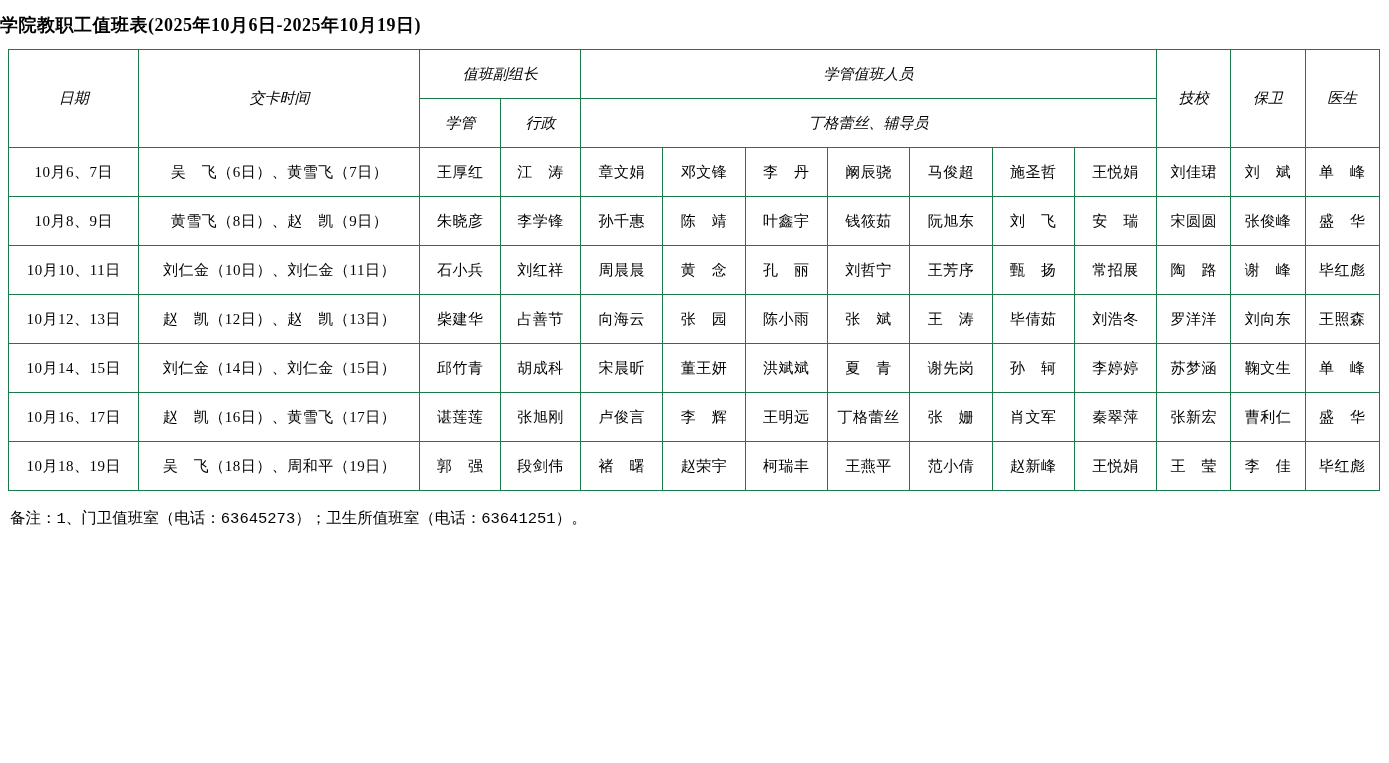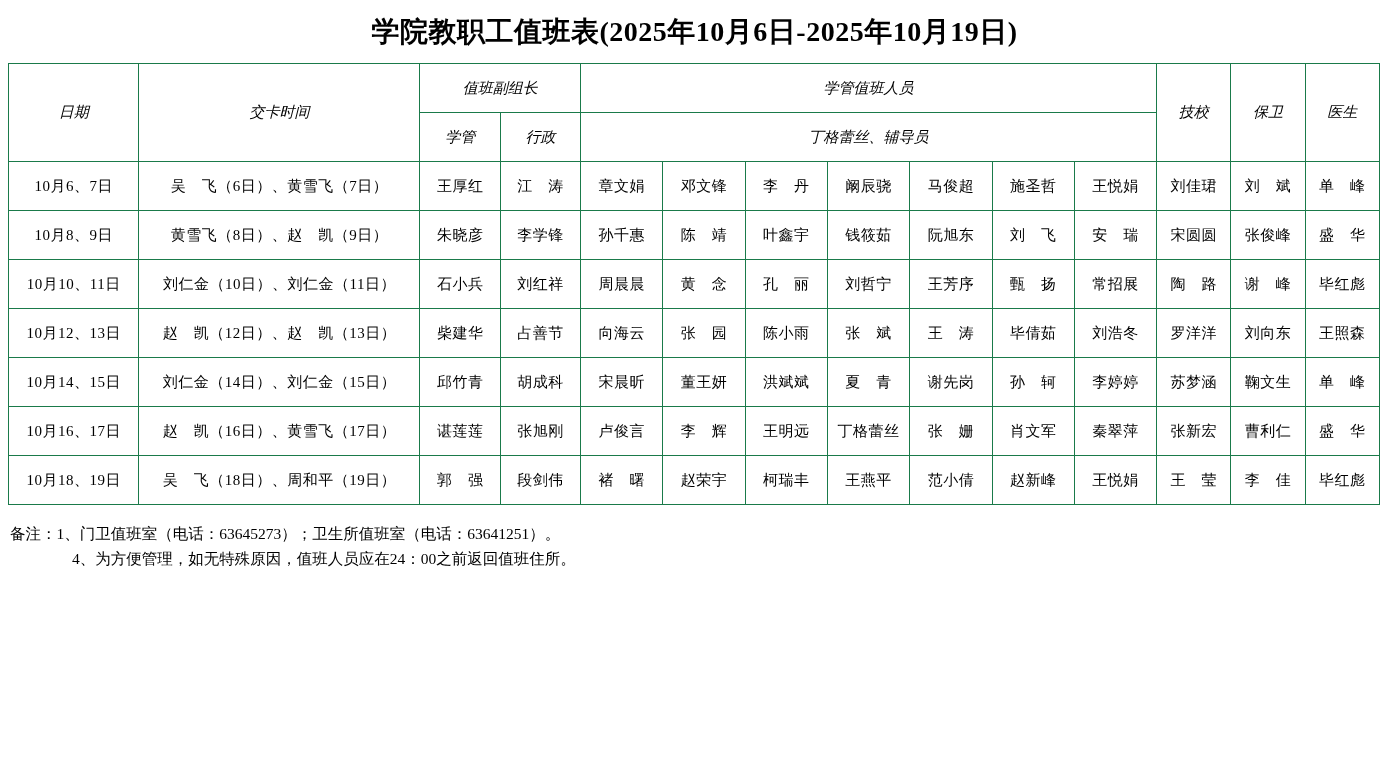--- a/index.html
+++ b/index.html
@@ -14,22 +14,22 @@
     color: #000000;
     overflow: hidden;
   }
   #page {
     position: relative;
     width: 1389px;
     height: 763px;
     box-sizing: border-box;
   }
   .title {
-    text-align: center;
-    font-size: 28px;
+    text-align: left;
+    font-size: 18px;
     font-weight: bold;
     letter-spacing: 0.5px;
     padding: 13px 0 12px 0;
     font-family: "Liberation Serif", "DejaVu Serif", serif;
   }
   table.duty {
     border-collapse: collapse;
     table-layout: fixed;
     width: 1372px;
     margin: 0 8px 0 8px;
@@ -60,21 +60,21 @@
     font-size: 15px;
     letter-spacing: 0.5px;
   }
   td.date-cell { font-size: 15px; }
   td.leader-cell { font-size: 15px; letter-spacing: 0.5px; }
 
   .notes {
     margin: 16px 10px 0 10px;
     font-size: 15.5px;
     line-height: 1.62;
-    font-family: Liberation Serif, serif;
+    font-family: Liberation Mono, monospace;
   }
   .notes .row {
     display: block;
     white-space: nowrap;
   }
   .notes .lbl {
     font-weight: normal;
   }
   .notes .indent {
     display: inline-block;
@@ -232,16 +232,15 @@
         <td>王悦娟</td>
         <td>王　莹</td>
         <td>李　佳</td>
         <td>毕红彪</td>
       </tr>
     </tbody>
   </table>
 
   <div class="notes">
     <span class="row"><span class="lbl">备注：</span><span>1、门卫值班室（电话：63645273）；卫生所值班室（电话：63641251）。</span></span>
-    <span class="row"><span class="indent"></span><span>4、为方便管理，如无特殊原因，值班人员应在24：00之前返回值班住所。</span></span>
   </div>
 
 </div>
 
 </body></html>

